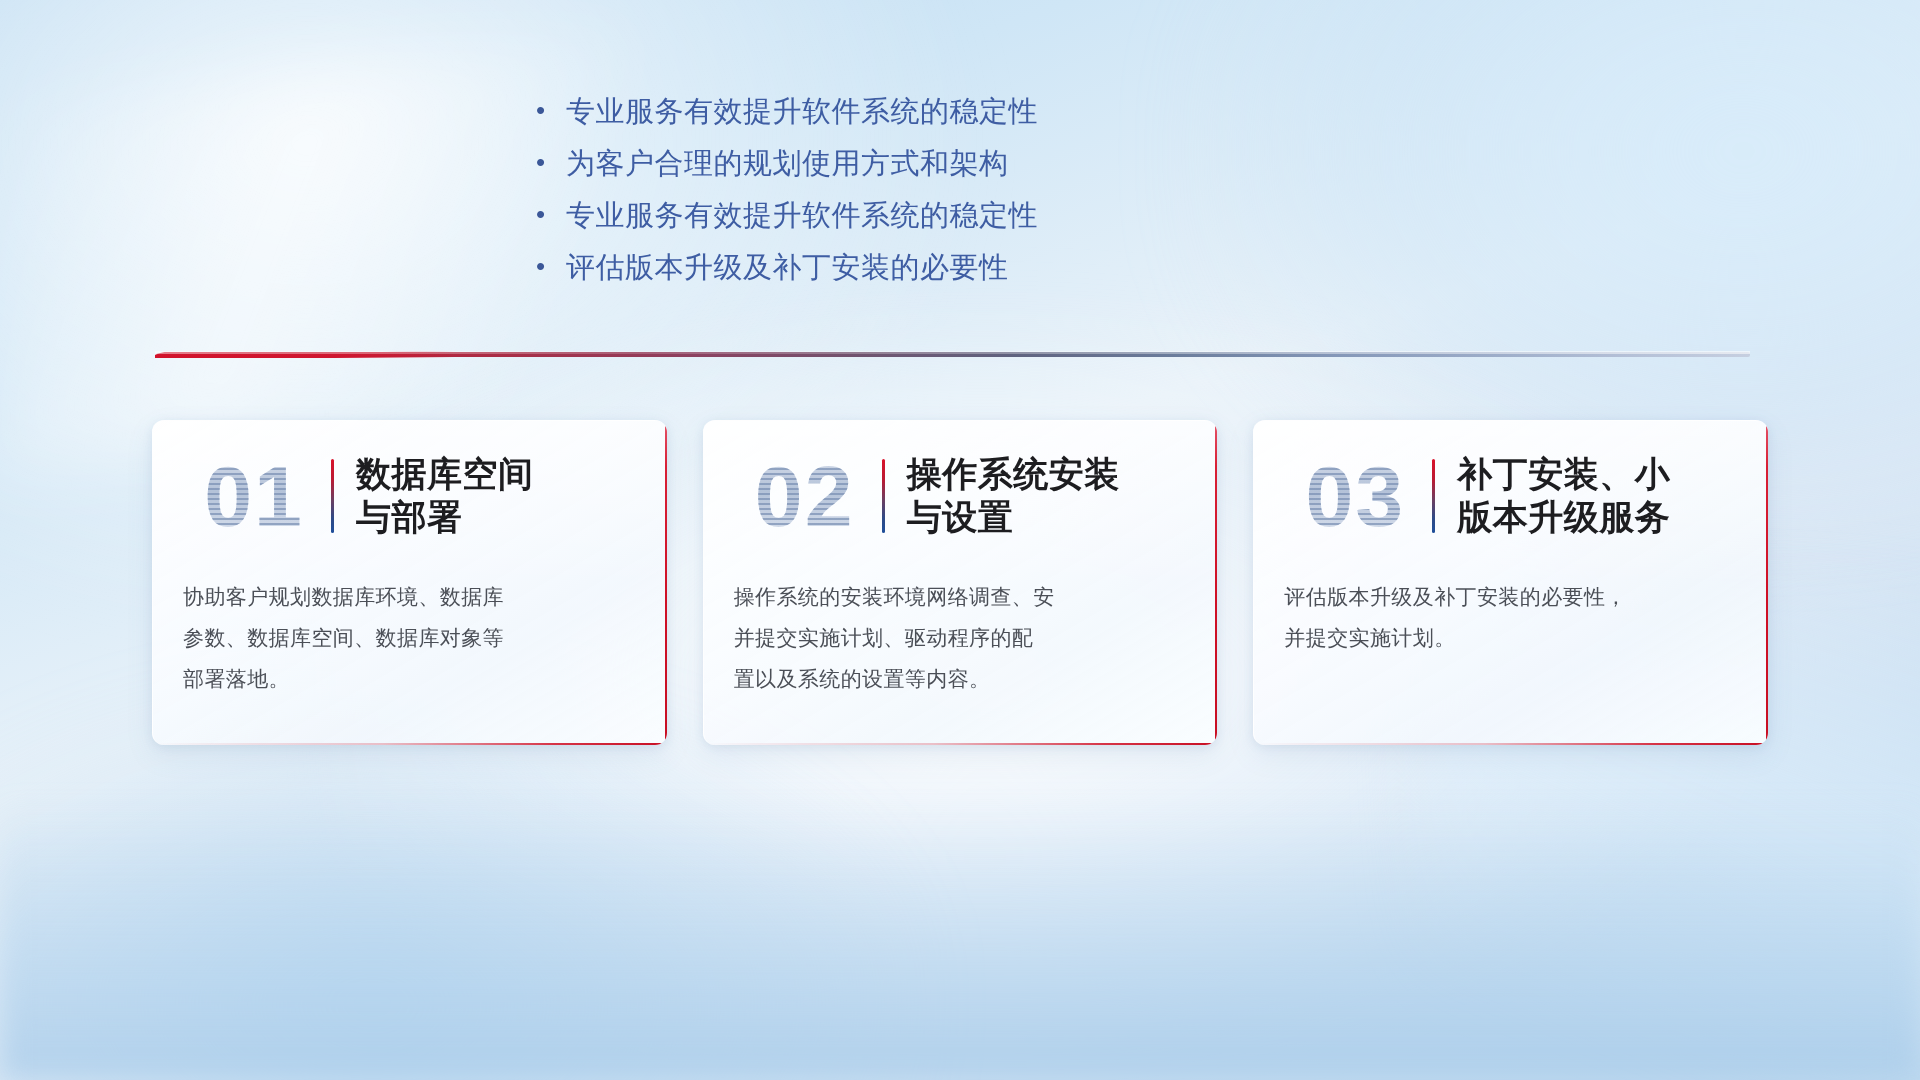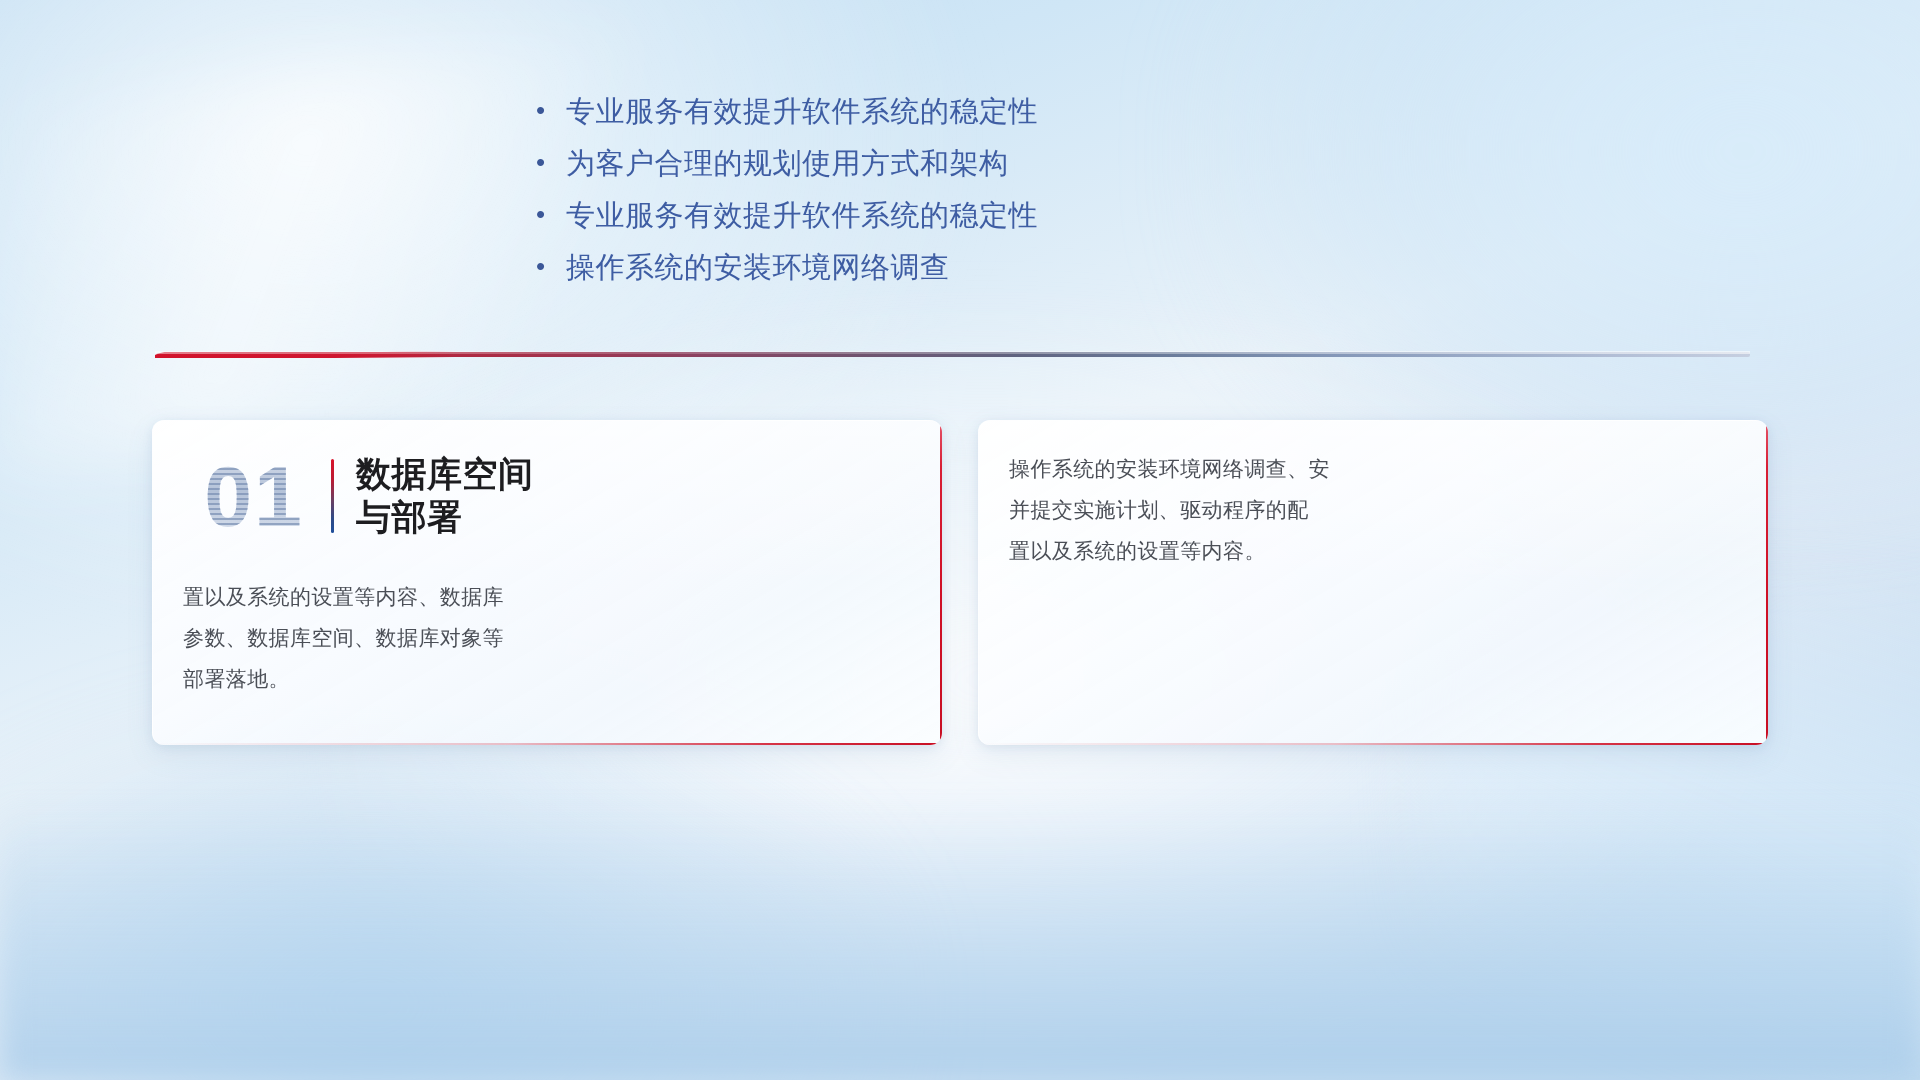--- a/index.html
+++ b/index.html
@@ -209,21 +209,21 @@
   <div class="bullet-row">
     <span class="bullet-dot">•</span>
     <span class="bullet-text">为客户合理的规划使用方式和架构</span>
   </div>
   <div class="bullet-row">
     <span class="bullet-dot">•</span>
     <span class="bullet-text">专业服务有效提升软件系统的稳定性</span>
   </div>
   <div class="bullet-row">
     <span class="bullet-dot">•</span>
-    <span class="bullet-text">操作系统的安装环境网络调查</span>
+    <span class="bullet-text">评估版本升级及补丁安装的必要性</span>
   </div>
 </div>
 
 <div id="divider">
   <div class="line"></div>
   <div class="taper"></div>
   <div class="glint"></div>
 </div>
 
 <div id="cards">
@@ -231,28 +231,47 @@
   <div class="card">
     <div class="sheen"></div>
     <div class="edge-r"></div>
     <div class="edge-b"></div>
     <div class="card-head">
       <div class="ghost-num">01</div>
       <div class="accent-bar"></div>
       <div class="card-title">数据库空间
 与部署</div>
     </div>
-    <div class="card-body">置以及系统的设置等内容、数据库
+    <div class="card-body">协助客户规划数据库环境、数据库
 参数、数据库空间、数据库对象等
 部署落地。</div>
   </div>
 
   <div class="card">
     <div class="sheen"></div>
     <div class="edge-r"></div>
     <div class="edge-b"></div>
+    <div class="card-head">
+      <div class="ghost-num">02</div>
+      <div class="accent-bar"></div>
+      <div class="card-title">操作系统安装
+与设置</div>
+    </div>
     <div class="card-body">操作系统的安装环境网络调查、安
 并提交实施计划、驱动程序的配
 置以及系统的设置等内容。</div>
   </div>
 
+  <div class="card">
+    <div class="sheen"></div>
+    <div class="edge-r"></div>
+    <div class="edge-b"></div>
+    <div class="card-head">
+      <div class="ghost-num">03</div>
+      <div class="accent-bar"></div>
+      <div class="card-title">补丁安装、小
+版本升级服务</div>
+    </div>
+    <div class="card-body">评估版本升级及补丁安装的必要性，
+并提交实施计划。</div>
+  </div>
 
 </div>
 
 </body></html>

